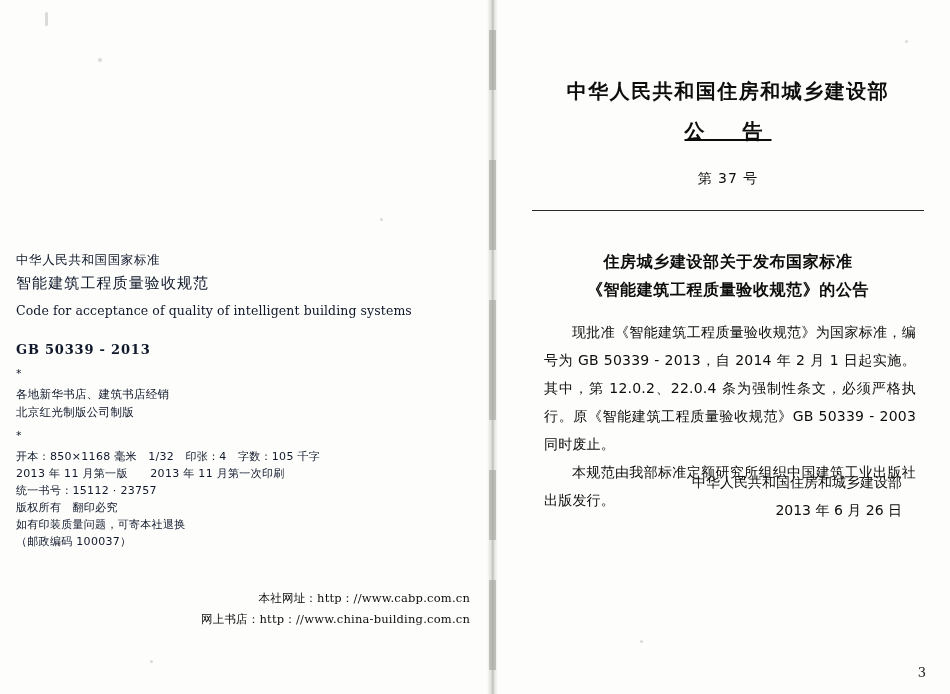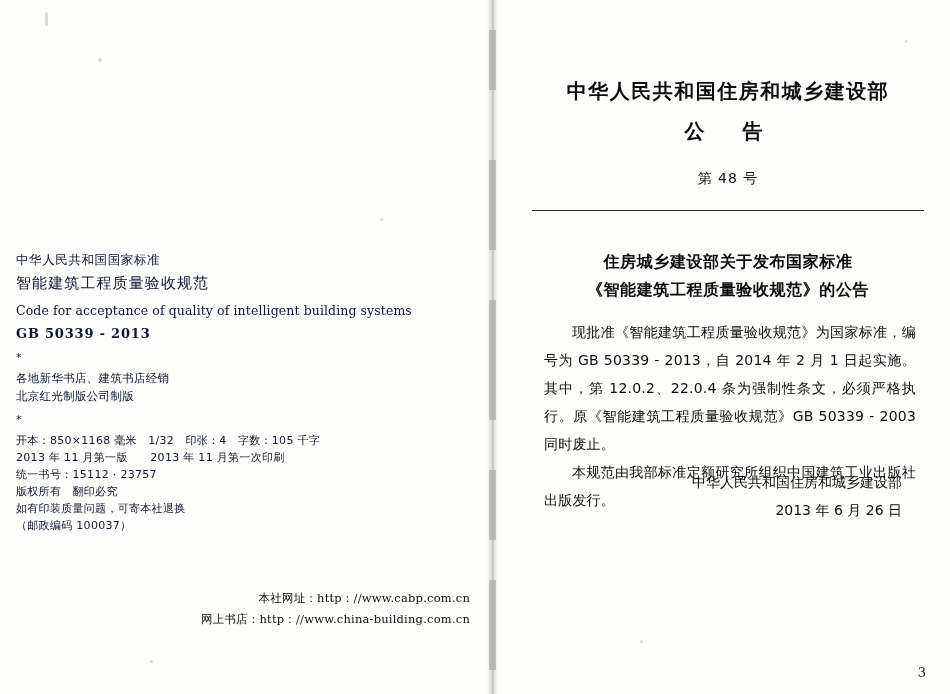--- a/index.html
+++ b/index.html
@@ -73,21 +73,21 @@
   .c-en {
     font-family: "DejaVu Serif", serif;
     font-size: 12.5px;
     margin-top: 5px;
     letter-spacing: .1px;
   }
   .c-code {
     font-family: "DejaVu Serif", serif;
     font-weight: bold;
     font-size: 13px;
-    margin-top: 4px;
+    margin-top: 20px;
     letter-spacing: .8px;
   }
   .c-star { font-size: 11px; margin: 5px 0 4px; }
   .c-pub { font-size: 11.5px; letter-spacing: .3px; }
   .c-small { font-size: 11px; letter-spacing: .3px; }
   .c-url {
     font-family: "DejaVu Serif", serif;
     font-size: 11.5px;
     letter-spacing: .2px;
     text-align: right;
@@ -118,20 +118,21 @@
     font-size: 20px;
     font-weight: bold;
     letter-spacing: 1.5px;
     white-space: nowrap;
   }
   .ann-word {
     font-size: 20px;
     font-weight: bold;
     letter-spacing: 9px;
     margin-top: 13px;
+    text-decoration: underline;
   }
   .ann-no {
     position: absolute;
     left: 30px;
     top: 170px;
     width: 400px;
     text-align: center;
     font-size: 14px;
     letter-spacing: 1px;
   }
@@ -226,21 +227,21 @@
     <div class="nick" style="top:300px;height:120px;"></div>
     <div class="nick" style="top:470px;height:70px;"></div>
     <div class="nick" style="top:580px;height:90px;"></div>
   </div>
 
   <div class="right-page">
     <div class="ann-head">
       <div class="ann-ministry">中华人民共和国住房和城乡建设部</div>
       <div class="ann-word">公　告</div>
     </div>
-    <div class="ann-no">第 48 号</div>
+    <div class="ann-no">第 37 号</div>
     <div class="rule"></div>
     <div class="ann-subject">
       <div>住房城乡建设部关于发布国家标准</div>
       <div>《智能建筑工程质量验收规范》的公告</div>
     </div>
     <div class="ann-body">
       <p>现批准《智能建筑工程质量验收规范》为国家标准，编号为 GB 50339 - 2013，自 2014 年 2 月 1 日起实施。其中，第 12.0.2、22.0.4 条为强制性条文，必须严格执行。原《智能建筑工程质量验收规范》GB 50339 - 2003 同时废止。</p>
       <p>本规范由我部标准定额研究所组织中国建筑工业出版社出版发行。</p>
     </div>
     <div class="sign">

